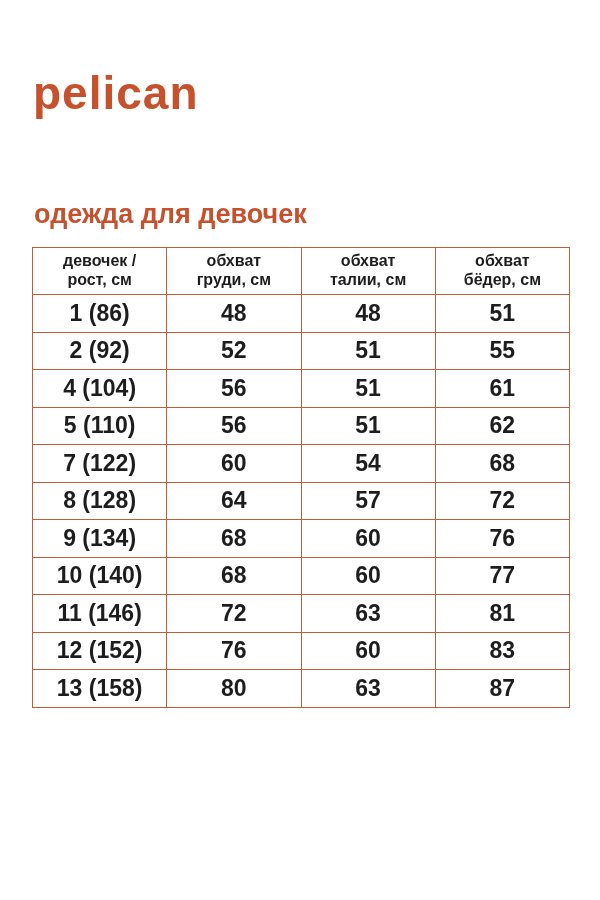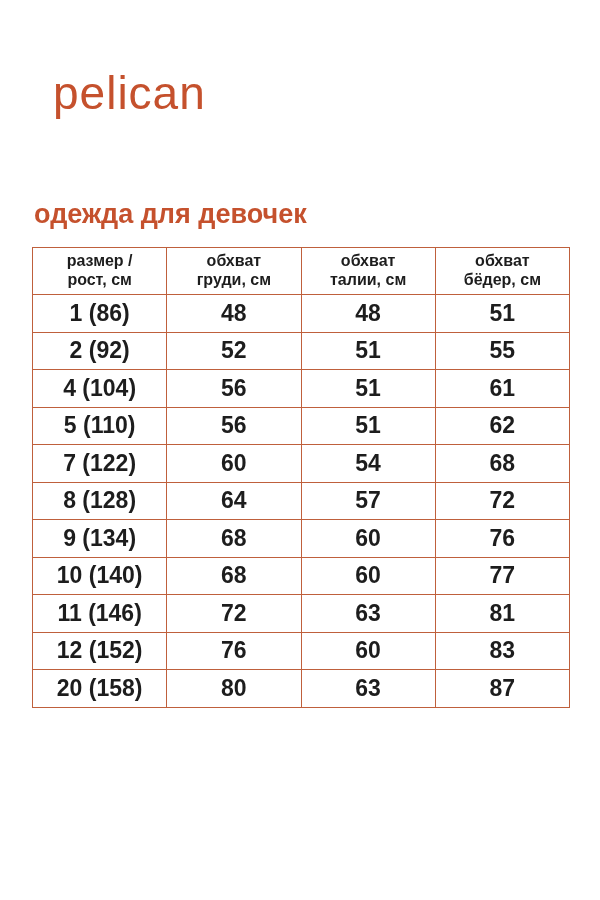--- a/index.html
+++ b/index.html
@@ -12,25 +12,24 @@
     height: 900px;
     position: relative;
     font-family: "Liberation Sans", "DejaVu Sans", sans-serif;
     overflow: hidden;
   }
   .logo {
     position: absolute;
     left: 33px;
     top: 68px;
     font-size: 46px;
-    font-weight: normal;
+    font-weight: bold;
     letter-spacing: 1px;
     color: #c5512d;
     line-height: 1.1;
-    margin-left: 20px;
   }
   .heading {
     position: absolute;
     left: 34px;
     top: 192px;
     font-size: 27px;
     font-weight: bold;
     color: #c5512d;
     line-height: 1.1;
     margin-top: 8px;
@@ -68,21 +67,21 @@
 
 <div>
   <div class="logo">pelican</div>
 
   <div class="heading">одежда для девочек</div>
 
   <table class="size-table">
     <thead>
       <tr>
           <th>
-            <div>размер /</div>
+            <div>девочек /</div>
             <div>рост, см</div>
           </th>
           <th>
             <div>обхват</div>
             <div>груди, см</div>
           </th>
           <th>
             <div>обхват</div>
             <div>талии, см</div>
           </th>
@@ -147,20 +146,20 @@
           <td>63</td>
           <td>81</td>
         </tr>
         <tr>
           <td>12 (152)</td>
           <td>76</td>
           <td>60</td>
           <td>83</td>
         </tr>
         <tr>
-          <td>20 (158)</td>
+          <td>13 (158)</td>
           <td>80</td>
           <td>63</td>
           <td>87</td>
         </tr>
       </tbody>
   </table>
 </div>
 
 </body></html>

